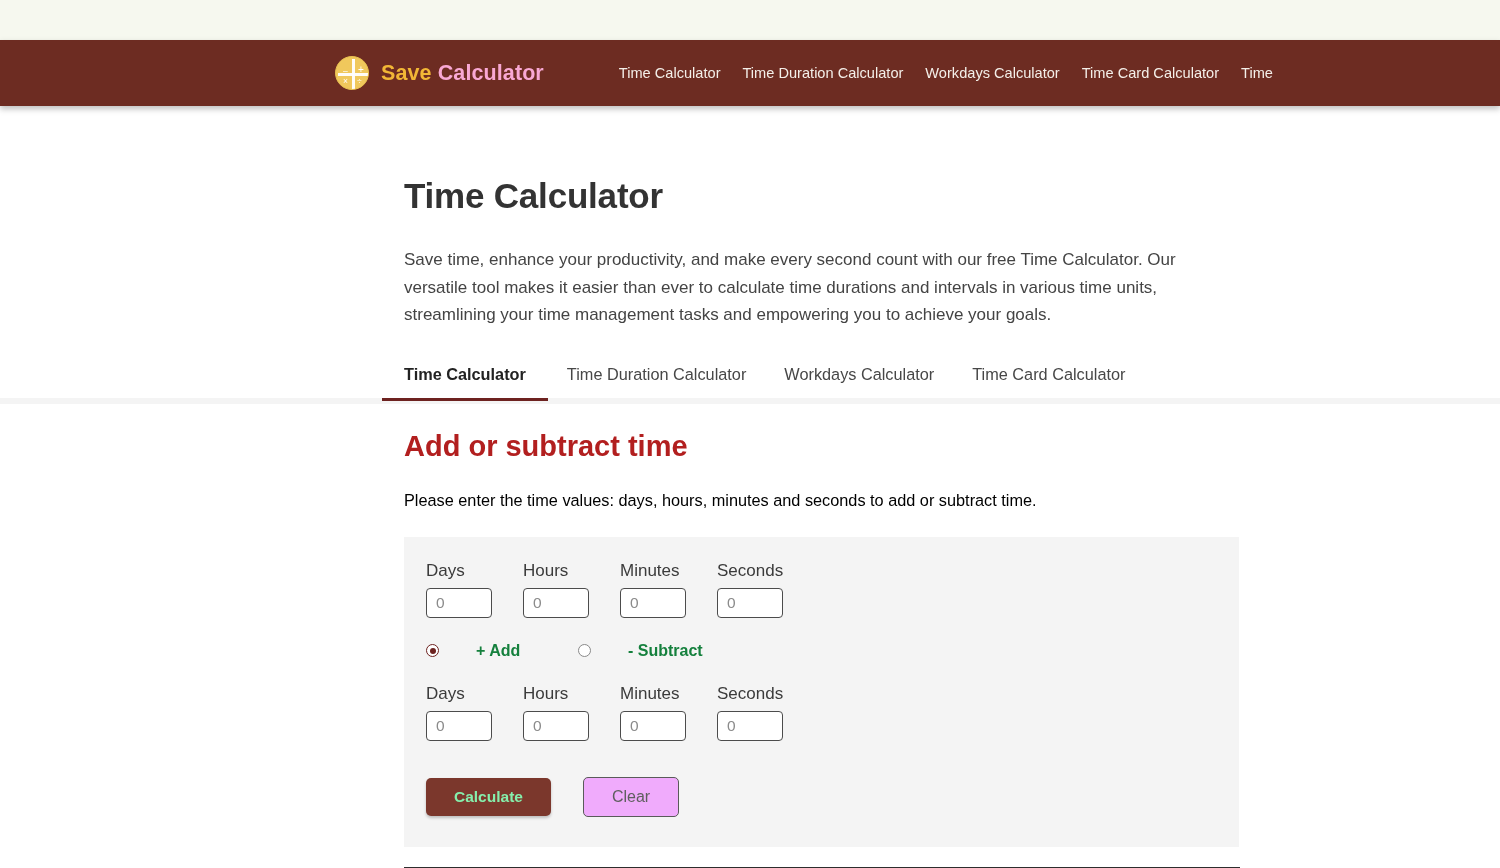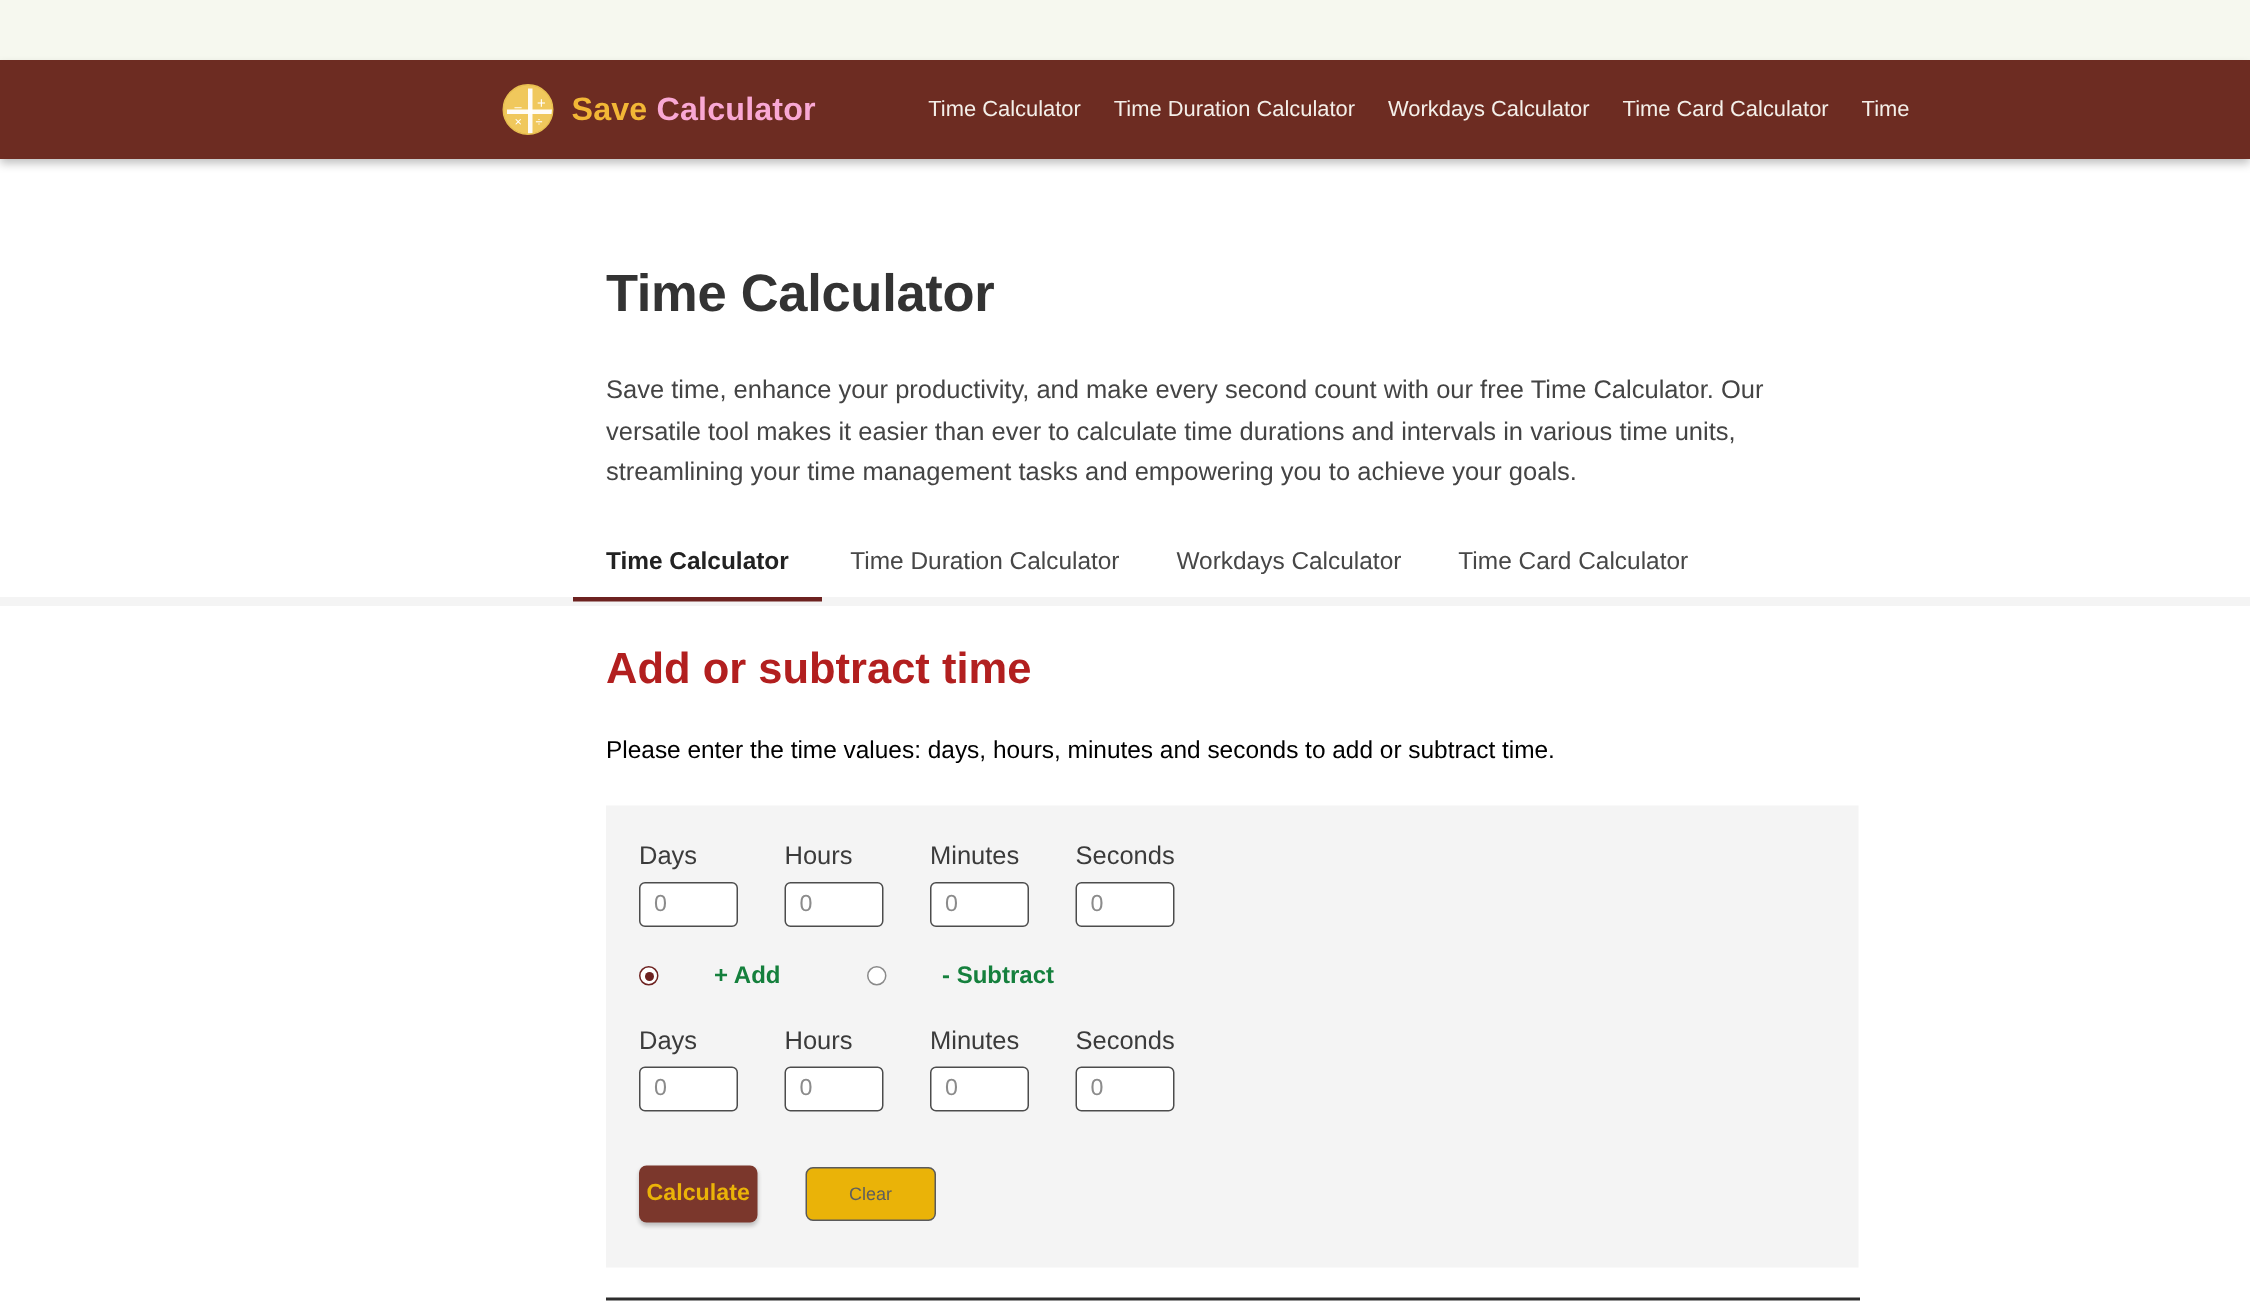--- a/index.html
+++ b/index.html
@@ -238,31 +238,31 @@
     margin-top: 36px;
     gap: 32px;
   }
   .btn {
     border-radius: 5px;
     font-family: "Liberation Sans", sans-serif;
     cursor: pointer;
   }
   .btn-calculate {
     background: #7b372c;
-    color: #eab308;
+    color: #86efac;
     font-weight: bold;
     font-size: 15.5px;
     border: none;
-    padding: 10px 5px;
+    padding: 10px 28px;
     box-shadow: 0 2px 3px rgba(0,0,0,0.22);
   }
   .btn-clear {
-    background: #eab308;
+    background: #f0abfc;
     color: #5e5e5e;
-    font-size: 12px;
+    font-size: 16px;
     border: 1px solid #5a5a5a;
     padding: 10px 28px;
   }
 
   .bottom-rule {
     width: 836px;
     margin-left: 404px;
     margin-top: 20px;
     height: 2px;
     background: #2d2d2d;

